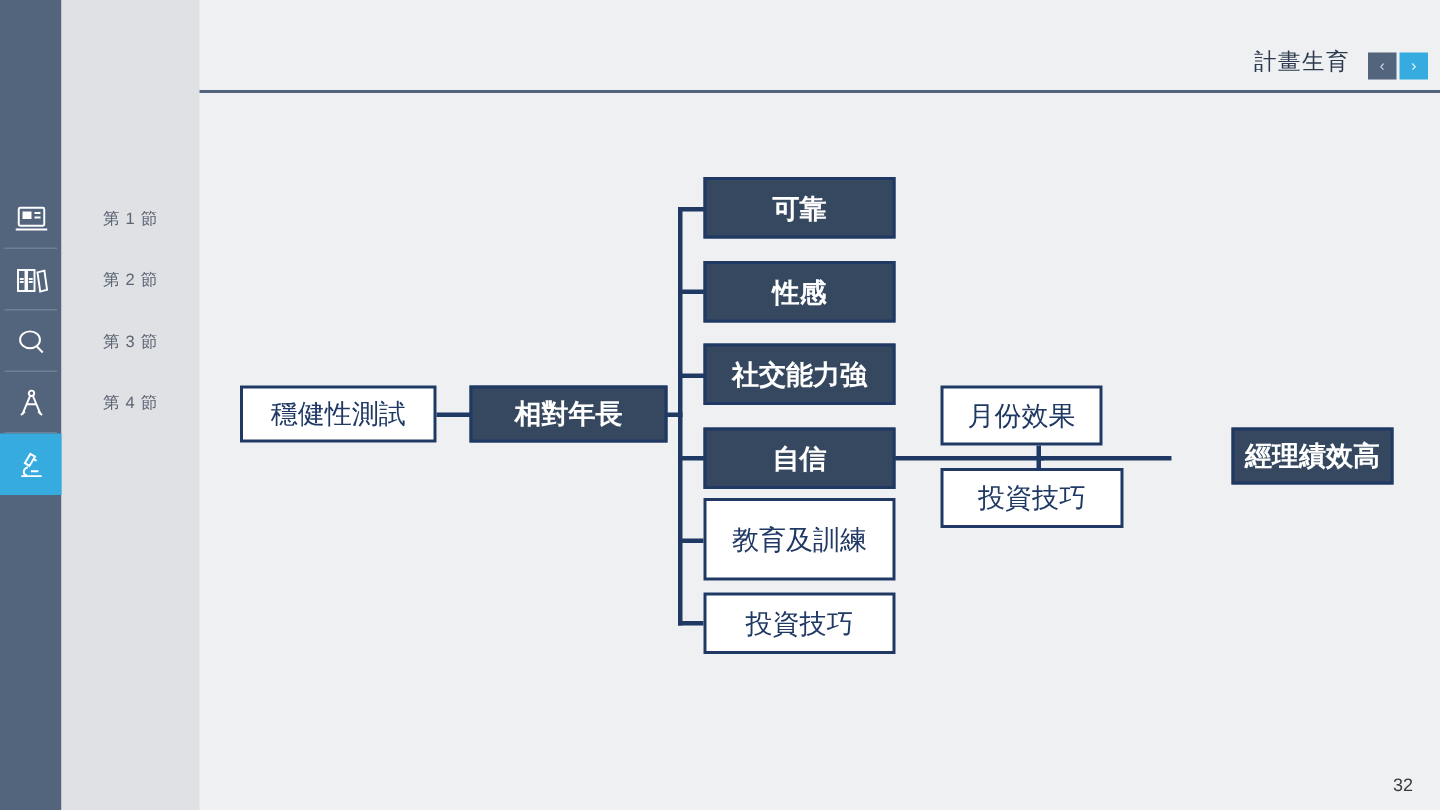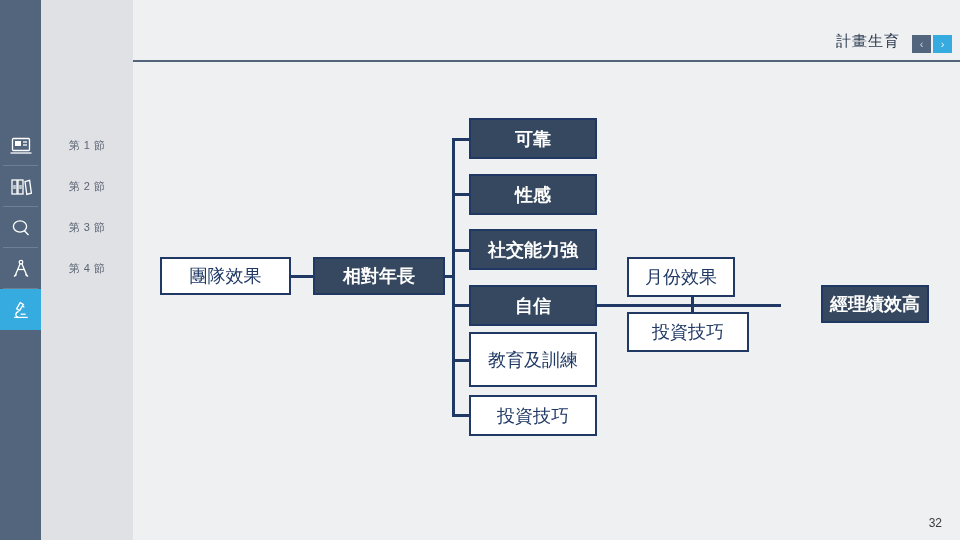--- a/index.html
+++ b/index.html
@@ -163,21 +163,21 @@
   <div class="ln lnh" style="left:452px;top:193px;width:20px;"></div>
   <div class="ln lnh" style="left:452px;top:249px;width:20px;"></div>
   <div class="ln lnh" style="left:452px;top:304px;width:20px;"></div>
   <div class="ln lnh" style="left:452px;top:359px;width:20px;"></div>
   <div class="ln lnh" style="left:452px;top:414px;width:20px;"></div>
 
   <div class="ln lnh" style="left:596px;top:304px;width:100px;"></div>
   <div class="ln lnv" style="left:691px;top:277px;height:56px;"></div>
   <div class="ln lnh" style="left:691px;top:304px;width:90px;"></div>
 
-  <div class="box plain" style="left:160px;top:257px;width:131px;height:38px;">團隊效果</div>
+  <div class="box plain" style="left:160px;top:257px;width:131px;height:38px;">穩健性測試</div>
 
   <div class="box fill" style="left:469px;top:118px;width:128px;height:41px;">可靠</div>
 
   <div class="box fill" style="left:313px;top:257px;width:132px;height:38px;">相對年長</div>
   <div class="box fill" style="left:469px;top:174px;width:128px;height:41px;">性感</div>
   <div class="box fill" style="left:469px;top:229px;width:128px;height:41px;">社交能力強</div>
   <div class="box fill" style="left:469px;top:285px;width:128px;height:41px;">自信</div>
   <div class="box plain" style="left:469px;top:332px;width:128px;height:55px;">教育及訓練</div>
   <div class="box plain" style="left:469px;top:395px;width:128px;height:41px;">投資技巧</div>
 

